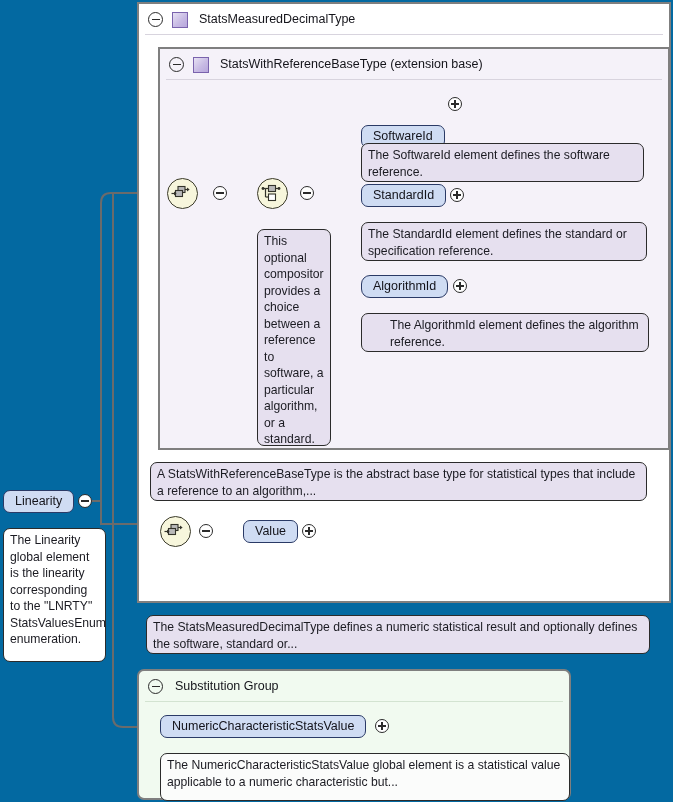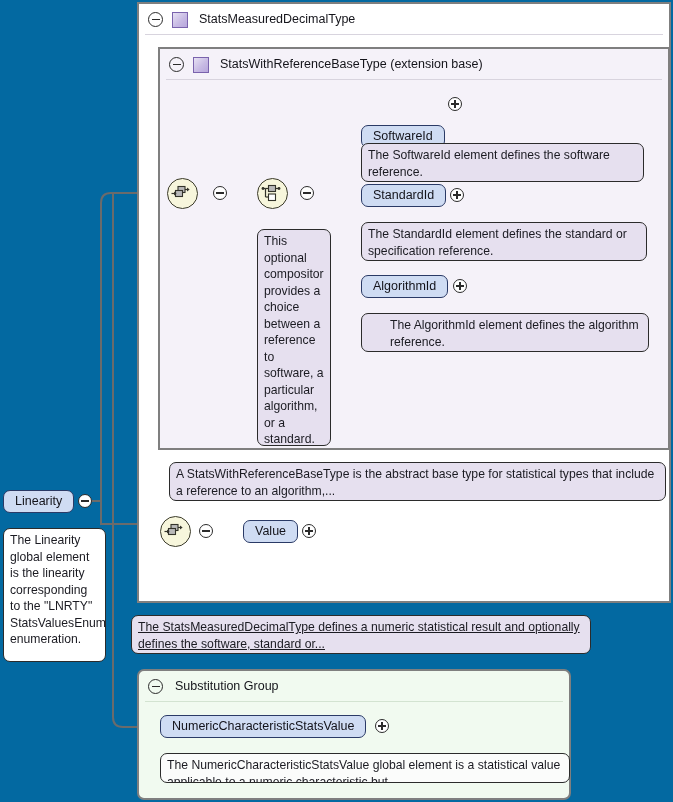--- a/index.html
+++ b/index.html
@@ -263,33 +263,33 @@
   </div>
   <div class="plus-ico" style="left:450px;top:188px;"></div>
   <div class="ann" style="left:361px;top:222px;width:286px;height:39px;">
     <svg class="tail-svg" width="20" height="11" viewBox="0 0 20 11">
       <path d="M1,10.5 L9.5,1 L18,10.5" fill="#e6e0ef" stroke="#2b2b2b" stroke-width="1.3"></path>
       <path d="M0,10.5 L20,10.5" stroke="#e6e0ef" stroke-width="2"></path>
     </svg>
     <span>The StandardId element defines the standard or specification reference.</span>
   </div>
 
-  <div class="elem" style="left:361px;top:275px;">
+  <div class="elem" style="left:361px;top:275px;border-radius:9px;">
     <span>AlgorithmId</span>
   </div>
   <div class="plus-ico" style="left:453px;top:279px;"></div>
   <div class="ann" style="left:361px;top:313px;width:288px;height:39px;padding-left:28px;">
     <svg class="tail-svg" width="20" height="11" viewBox="0 0 20 11">
       <path d="M1,10.5 L9.5,1 L18,10.5" fill="#e6e0ef" stroke="#2b2b2b" stroke-width="1.3"></path>
       <path d="M0,10.5 L20,10.5" stroke="#e6e0ef" stroke-width="2"></path>
     </svg>
     <span>The AlgorithmId element defines the algorithm reference.</span>
   </div>
 
-  <div class="ann" style="left:169px;top:462px;width:497px;height:39px;">
+  <div class="ann" style="left:150px;top:462px;width:497px;height:39px;">
     <svg class="tail-svg" width="20" height="11" viewBox="0 0 20 11">
       <path d="M1,10.5 L9.5,1 L18,10.5" fill="#e6e0ef" stroke="#2b2b2b" stroke-width="1.3"></path>
       <path d="M0,10.5 L20,10.5" stroke="#e6e0ef" stroke-width="2"></path>
     </svg>
     <span>A StatsWithReferenceBaseType is the abstract base type for statistical types that include a reference to an algorithm,...</span>
   </div>
 
   <div class="comp" style="left:160px;top:516px;">
     <svg width="28" height="28" viewBox="0 0 28 28">
       <g stroke="#33332a" stroke-width="1.1" fill="#b9b9b9">
@@ -306,21 +306,21 @@
       </g>
     </svg>
   </div>
   <div class="minus-ico" style="left:199px;top:524px;"></div>
 
   <div class="elem" style="left:243px;top:520px;">
     <span>Value</span>
   </div>
   <div class="plus-ico" style="left:302px;top:524px;"></div>
 
-  <div class="ann" style="left:131px;top:615px;width:460px;height:39px;text-decoration:underline;">
+  <div class="ann" style="left:146px;top:615px;width:504px;height:39px;">
     <svg class="tail-svg" width="20" height="11" viewBox="0 0 20 11">
       <path d="M1,10.5 L9.5,1 L18,10.5" fill="#e6e0ef" stroke="#2b2b2b" stroke-width="1.3"></path>
       <path d="M0,10.5 L20,10.5" stroke="#e6e0ef" stroke-width="2"></path>
     </svg>
     <span>The StatsMeasuredDecimalType defines a numeric statistical result and optionally defines the software, standard or...</span>
   </div>
 
   <div class="elem" style="left:3px;top:490px;">
     <span>Linearity</span>
   </div>
@@ -338,21 +338,21 @@
       <span class="collapse-ico"></span>
       <span class="hdr-label" style="margin-left:12px;">Substitution Group</span>
       <span class="hdr-rule"></span>
     </div>
   </div>
 
   <div class="elem" style="left:160px;top:715px;">
     <span>NumericCharacteristicStatsValue</span>
   </div>
   <div class="plus-ico" style="left:375px;top:719px;"></div>
-  <div class="ann" style="left:160px;top:753px;width:410px;height:30px;background:#fbfcfb;">
+  <div class="ann" style="left:160px;top:753px;width:410px;height:48px;background:#fbfcfb;">
     <svg class="tail-svg" width="20" height="11" viewBox="0 0 20 11">
       <path d="M1,10.5 L9.5,1 L18,10.5" fill="#fbfcfb" stroke="#2b2b2b" stroke-width="1.3"></path>
       <path d="M0,10.5 L20,10.5" stroke="#fbfcfb" stroke-width="2"></path>
     </svg>
     <span>The NumericCharacteristicStatsValue global element is a statistical value applicable to a numeric characteristic but...</span>
   </div>
 
 </div>
 
 </body></html>

